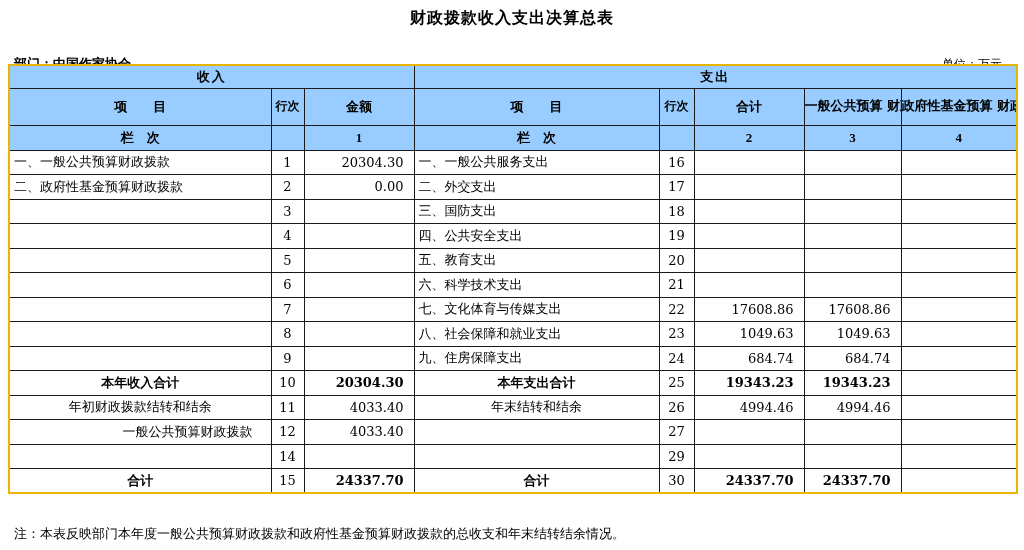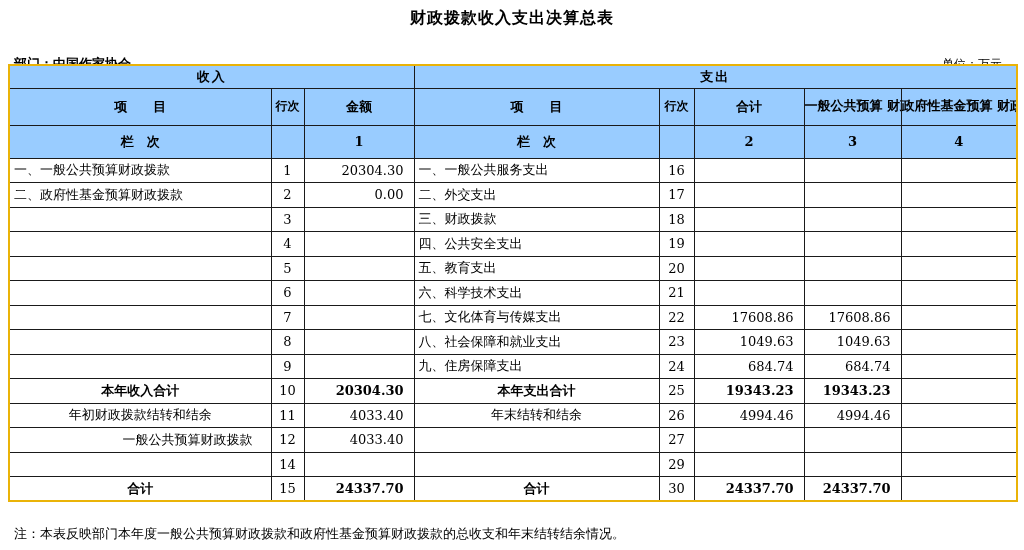--- a/index.html
+++ b/index.html
@@ -19,21 +19,21 @@
                border:2px solid #eab308; }
   table.main td { border:1px solid #1a1a1a; font-size:13px; padding:0;
                   overflow:hidden; white-space:nowrap; }
   td.hdr { background:#99CCFF; font-weight:bold; text-align:center; }
   td.sec { font-size:14px; letter-spacing:2px; }
   td.two-line { white-space:pre-line; font-size:13px; line-height:1.25; }
   td.div-l { border-left:2px solid #1a1a1a; }
 
   tr.r-sec { height:23px; }
   tr.r-cols { height:37px; }
-  tr.r-idx { height:33px; }
+  tr.r-idx { height:25px;font-family:Liberation Serif, serif; }
   tr.r-data { height:24.5px; }
 
   .al-left   { text-align:left; padding-left:4px !important; }
   .al-center { text-align:center; }
   .al-right  { text-align:right; padding-right:18px !important; }
   .ctr { text-align:center; }
   .num { text-align:right; padding-right:10px !important; }
   .b { font-weight:bold; }
 
   .footnote { position:absolute; top:525px; left:14px; font-size:13px; }
@@ -107,21 +107,21 @@
           <td class="al-left div-l">二、外交支出</td>
           <td class="ctr">17</td>
           <td class="num"></td>
           <td class="num"></td>
           <td class="num"></td>
         </tr>
         <tr class="r-data">
           <td class="al-left"></td>
           <td class="ctr">3</td>
           <td class="num"></td>
-          <td class="al-left div-l">三、财政拨款</td>
+          <td class="al-left div-l">三、国防支出</td>
           <td class="ctr">18</td>
           <td class="num"></td>
           <td class="num"></td>
           <td class="num"></td>
         </tr>
         <tr class="r-data">
           <td class="al-left"></td>
           <td class="ctr">4</td>
           <td class="num"></td>
           <td class="al-left div-l">四、公共安全支出</td>

